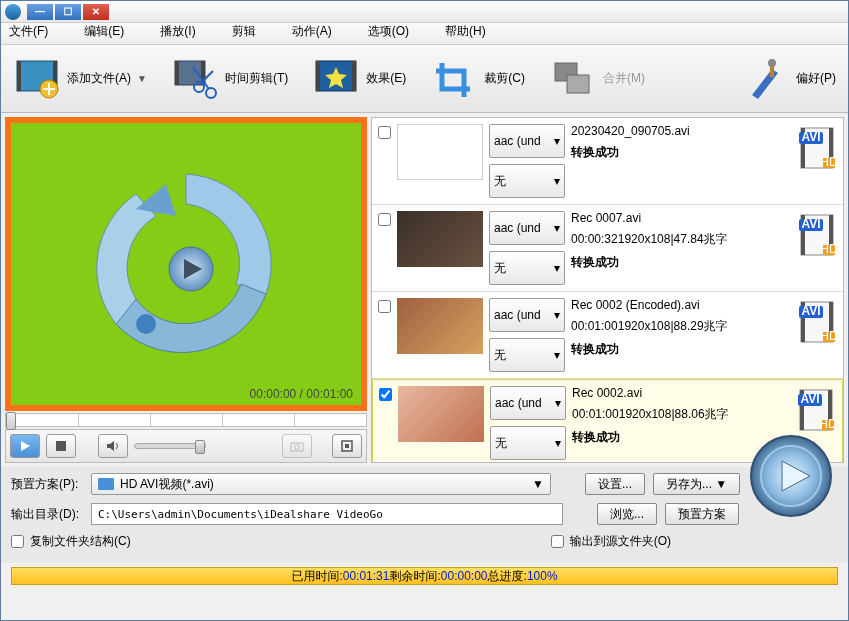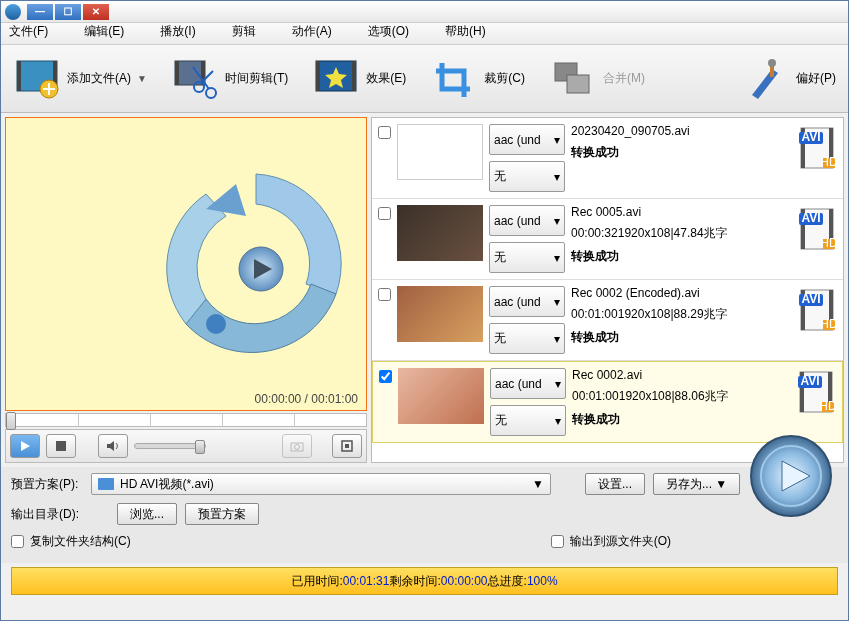--- a/index.html
+++ b/index.html
@@ -13,21 +13,21 @@
 .win-close { background: linear-gradient(#e06050,#c03020); }
 .menubar { height: 22px; background: linear-gradient(#fafafa,#ececec); display: flex; align-items: flex-start; padding: 0 8px; gap: 36px; border-bottom: 1px solid #ccc; }
 .menubar span { cursor: pointer; }
 .toolbar { height: 68px; background: linear-gradient(#f8f8f8,#e6e6e6); display: flex; align-items: center; padding: 0 12px; border-bottom: 1px solid #bbb; }
 .tool { display: flex; align-items: center; gap: 6px; margin-right: 24px; cursor: pointer; }
 .tool-ico { width: 48px; height: 44px; display: flex; align-items: center; justify-content: center; }
 .tool-ico svg { width: 44px; height: 40px; }
 .drop { font-size: 10px; color: #555; }
 .main { display: flex; height: 354px; }
 .left { width: 370px; padding: 4px; display: flex; flex-direction: column; }
-.preview { flex: 1; background: #fef9c3; border: 1px solid #f97316; position: relative; display: flex; align-items: center; justify-content: flex-end; }
+.preview { flex: 1; background: #84cc16; border: 6px solid #f97316; position: relative; display: flex; align-items: center; justify-content: center; }
 .preview svg { width: 220px; height: 220px; }
 .timecode { position: absolute; bottom: 4px; right: 8px; font-size: 11px; color: #444; }
 .seekbar { height: 14px; background: #fff; border: 1px solid #bbb; margin-top: 2px; position: relative; }
 .seek-tick { position: absolute; top: 0; bottom: 0; width: 1px; background: #c8c8c8; }
 .seek-thumb { position: absolute; left: 0; top: -2px; width: 10px; height: 18px; background: linear-gradient(#eee,#ccc); border: 1px solid #888; border-radius: 2px; }
 .player-ctrls { height: 34px; background: linear-gradient(#f8f8f8,#e6e6e6); border: 1px solid #bbb; margin-top: 2px; display: flex; align-items: center; padding: 0 4px; gap: 6px; }
 .pbtn { width: 30px; height: 24px; background: linear-gradient(#fff,#e0e0e0); border: 1px solid #999; border-radius: 3px; display: flex; align-items: center; justify-content: center; cursor: pointer; }
 .pbtn.play { background: linear-gradient(#7ab8f0,#4a90d8); }
 .vol-slider { width: 72px; height: 6px; background: #d8d8d8; border: 1px solid #aaa; border-radius: 3px; position: relative; }
 .vol-thumb { position: absolute; right: 0; top: -4px; width: 10px; height: 14px; background: linear-gradient(#eee,#bbb); border: 1px solid #888; border-radius: 2px; }
@@ -35,36 +35,36 @@
 .right { flex: 1; background: #fff; border: 1px solid #bbb; margin: 4px 4px 4px 0; overflow-y: auto; }
 .item { display: flex; align-items: flex-start; padding: 6px; border-bottom: 1px solid #ddd; gap: 6px; }
 .item.selected { background: #fffde8; border: 1px solid #e0d060; }
 .item input[type=checkbox] { margin-top: 2px; }
 .thumb { width: 86px; height: 56px; background: #333; flex-shrink: 0; }
 .thumb.t1 { background: #fff; border: 1px solid #ccc; }
 .thumb.t2 { background: linear-gradient(135deg,#3a3028,#6a5040); }
 .thumb.t3 { background: linear-gradient(135deg,#a06040,#d8a060); }
 .thumb.t4 { background: linear-gradient(135deg,#e8b8a0,#c07050); }
 .codec-col { display: flex; flex-direction: column; gap: 6px; }
-.combo { width: 76px; height: 31px; background: linear-gradient(#fff,#e8e8e8); border: 1px solid #999; border-radius: 2px; display: flex; align-items: center; justify-content: space-between; padding: 4px 4px; font-family: monospace; font-size: 11px; cursor: pointer; }
+.combo { width: 76px; height: 31px; background: linear-gradient(#fff,#e8e8e8); border: 1px solid #999; border-radius: 2px; display: flex; align-items: center; justify-content: space-between; padding: 16px 4px; font-family: monospace; font-size: 11px; cursor: pointer; }
 .info-col { flex: 1; display: flex; flex-direction: column; gap: 6px; font-family: monospace; font-size: 11px; }
 .info-col .success { color: #000; font-weight: bold; font-family: "SimSun"; font-size: 12px; }
 .fmt-ico { width: 40px; height: 48px; position: relative; flex-shrink: 0; text-decoration: underline; }
 .fmt-ico svg { width: 40px; height: 48px; }
 .bottom { padding: 6px 10px; background: #e8e8e8; }
 .row { display: flex; align-items: center; gap: 8px; margin-bottom: 8px; }
 .row-label { width: 72px; }
 .profile-combo { flex: 1; height: 22px; background: linear-gradient(#fff,#e8e8e8); border: 1px solid #999; border-radius: 2px; display: flex; align-items: center; padding: 0 6px; gap: 6px; cursor: pointer; }
 .pc-icon { width: 16px; height: 12px; background: #4a90d8; border-radius: 1px; }
 .btn { height: 22px; padding: 0 12px; background: linear-gradient(#fff,#e0e0e0); border: 1px solid #888; border-radius: 2px; display: flex; align-items: center; cursor: pointer; }
 .path-input { flex: 1; height: 22px; border: 1px solid #999; padding: 0 6px; font-family: monospace; font-size: 11px; background: #fff; }
 .chk-row { display: flex; align-items: center; gap: 6px; }
 .big-play { position: absolute; right: 14px; bottom: 44px; width: 86px; height: 86px; }
 .big-play svg { width: 86px; height: 86px; cursor: pointer; }
-.progress-row { height: 28px; background: linear-gradient(#ffe060,#ffc020); border: 1px solid #c0a020; margin: 4px 10px 8px; display: flex; align-items: center; justify-content: center; font-size: 11px; }
+.progress-row { height: 18px; background: linear-gradient(#ffe060,#ffc020); border: 1px solid #c0a020; margin: 4px 10px 8px; display: flex; align-items: center; justify-content: center; font-size: 11px; }
 .progress-row .blue { color: #0020d0; }
 </style>
 </head>
 <body>
 
 <div class="titlebar">
   <div class="titlebar-icon"></div>
   <div class="win-btns">
     <div class="win-btn win-min">—</div>
     <div class="win-btn win-max">☐</div>
@@ -252,21 +252,21 @@
         <div class="combo">
             <span>aac (und</span>
             <span>▾</span>
           </div>
         <div class="combo">
             <span>无</span>
             <span>▾</span>
           </div>
       </div>
       <div class="info-col">
-        <div>Rec 0005.avi</div>
+        <div>Rec 0007.avi</div>
         <div>00:00:321920x108|47.84兆字</div>
         <div class="success">转换成功</div>
       </div>
       <div class="fmt-ico"><svg viewBox="0 0 40 48">
             <rect x="4" y="4" width="32" height="40" fill="#f8f8f8" stroke="#888"></rect>
             <rect x="4" y="4" width="4" height="40" fill="#555"></rect>
             <rect x="32" y="4" width="4" height="40" fill="#555"></rect>
             <rect x="2" y="8" width="24" height="12" rx="2" fill="#2060d0"></rect>
             <text x="14" y="17" text-anchor="middle" fill="#fff" font-size="8" font-weight="bold">AVI</text>
             <rect x="26" y="34" width="12" height="10" fill="#f0a020"></rect>
@@ -342,20 +342,21 @@
         <span>▼</span>
     </div>
     <div style="width:18px"></div>
     <div class="btn">
         <span>设置...</span>
       </div>
     <div class="btn"><span>另存为...</span>&nbsp;▼</div>
   </div>
   <div class="row">
     <div class="row-label">输出目录(D):</div>
+    <input class="path-input" style="max-width: 472px;" value="C:\Users\admin\Documents\iDealshare VideoGo">
     <div style="width:18px"></div>
     <div class="btn">
         <span>浏览...</span>
       </div>
     <div class="btn">
         <span>预置方案</span>
       </div>
   </div>
   <div class="row" style="gap:40px;margin-bottom:7px">
     <label class="chk-row">

